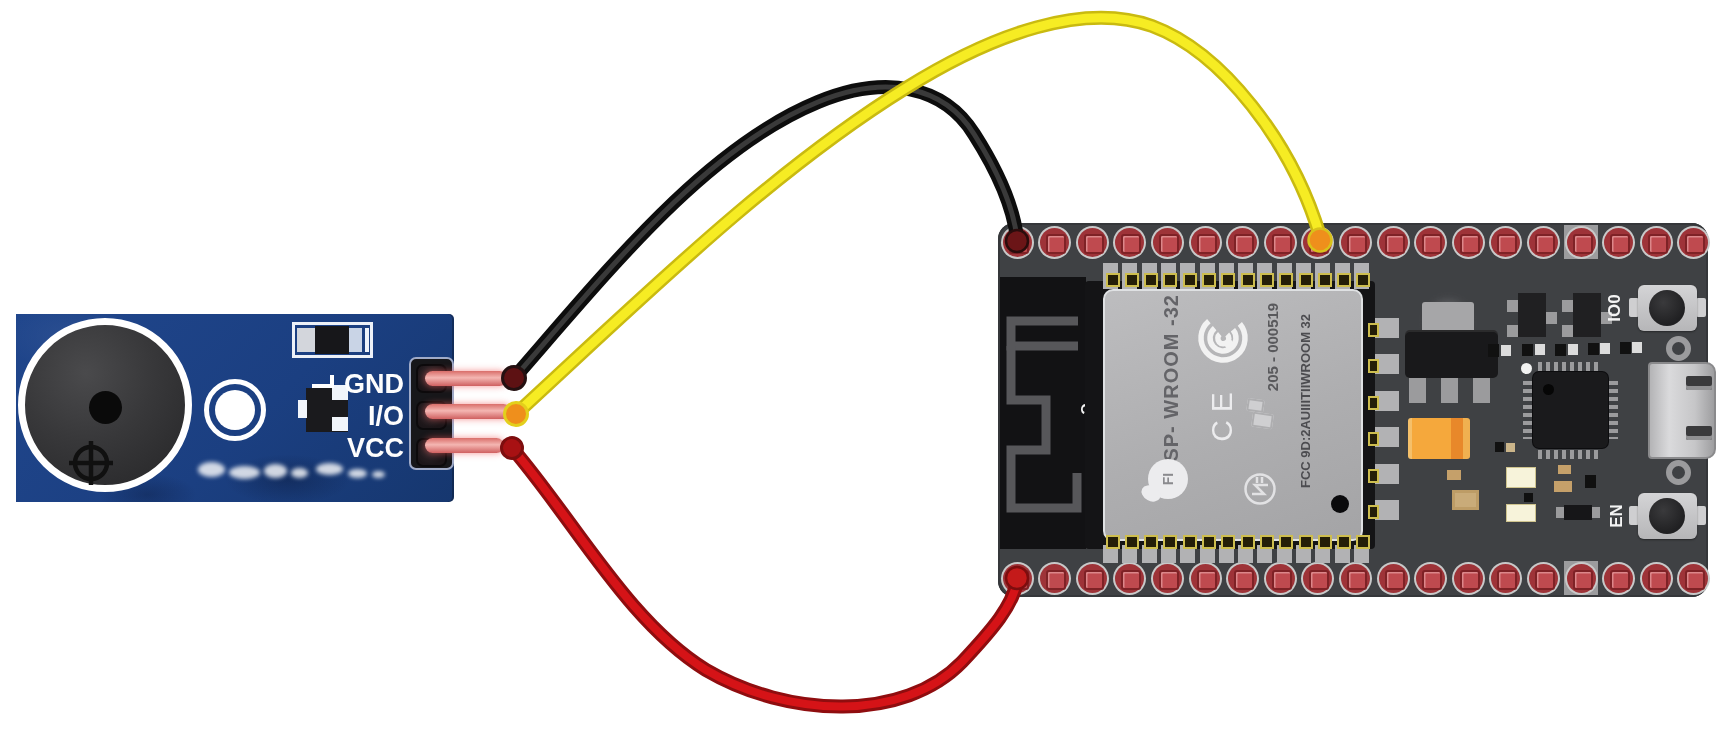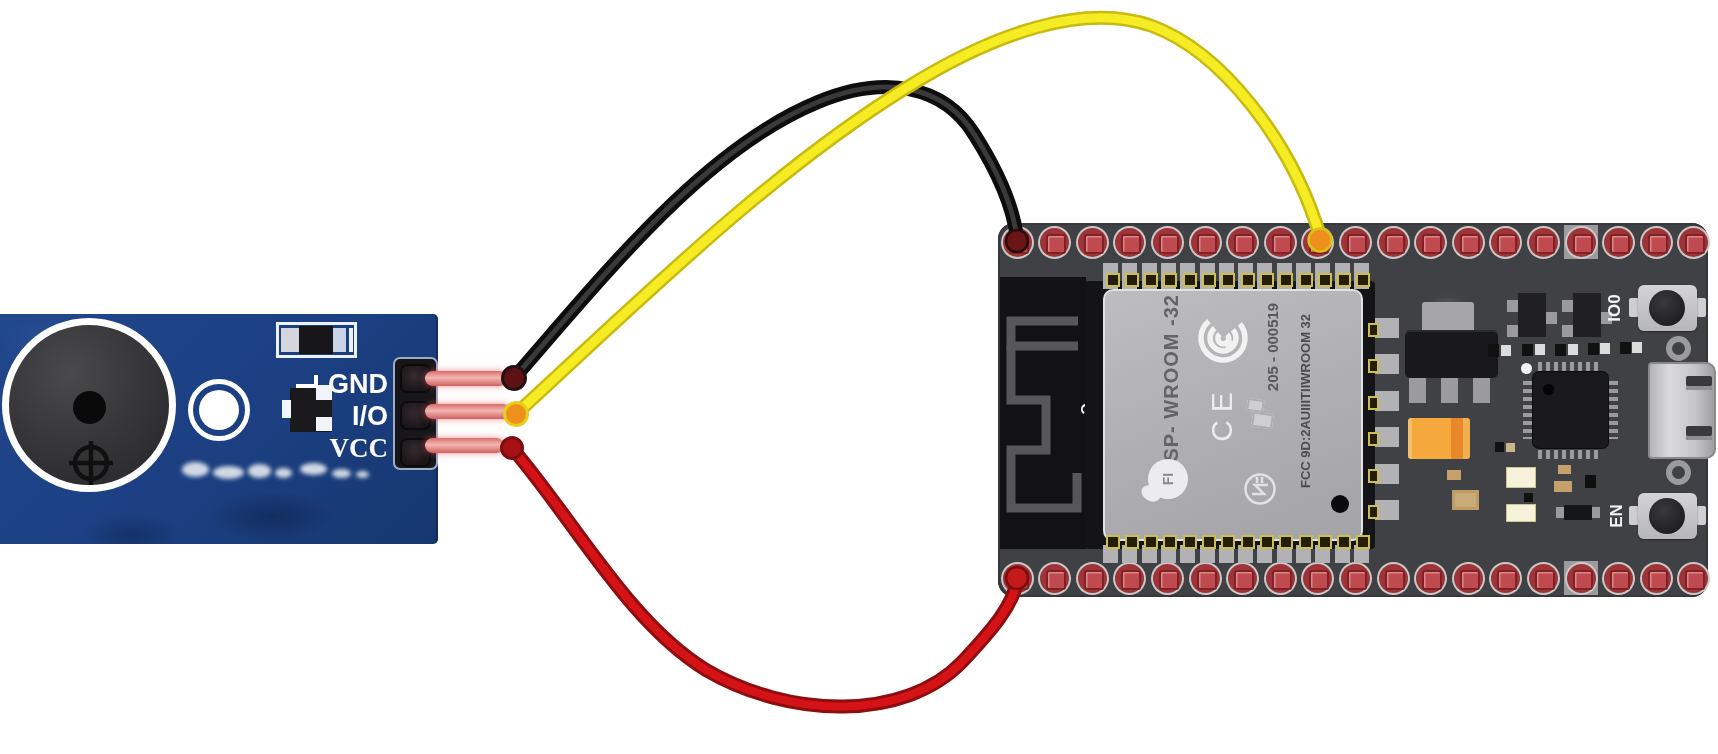--- a/index.html
+++ b/index.html
@@ -1,20 +1,20 @@
 <!DOCTYPE html>
 <html><head>
 <meta charset="utf-8">
 <style>
   html,body{margin:0;padding:0;background:#fff;}
   *{box-sizing:border-box;}
   #stage{position:relative;width:1718px;height:754px;background:#ffffff;overflow:hidden;
          font-family:"Liberation Sans",sans-serif;}
   
-  #buzzer{position:absolute;left:0;top:314px;width:438px;height:230px;
+  #buzzer{position:absolute;left:16px;top:314px;width:438px;height:188px;
           background:linear-gradient(135deg,#20468c 0%,#1b3f81 55%,#16376f 100%);
           border-radius:0 5px 5px 0;box-shadow:inset -2px 0 0 rgba(0,0,0,.25);}
   .mottle{position:absolute;inset:0;pointer-events:none;background:
       radial-gradient(90px 36px at 62% 88%, rgba(8,18,46,.35), transparent 70%),
       radial-gradient(70px 30px at 30% 96%, rgba(8,18,46,.30), transparent 70%),
       radial-gradient(90px 50px at 12% 12%, rgba(255,255,255,.05), transparent 70%);}
   #buzzer-disc{position:absolute;left:2px;top:4px;width:174px;height:174px;border-radius:50%;
       border:7px solid #ffffff;
       background:radial-gradient(circle at 38% 30%,#4a4a4c 0%,#38383a 45%,#2c2c2e 80%);}
   #buzzer-hole{position:absolute;left:73px;top:77px;width:33px;height:33px;border-radius:50%;background:#0a0a0a;}
@@ -122,21 +122,21 @@
       <div class="p4"></div>
     </div>
     <div id="transistor"></div>
     <div class="tpad" style="left:316px;top:71px;width:16px;height:15px;"></div>
     <div class="tpad" style="left:316px;top:103px;width:16px;height:14px;"></div>
     <div class="tpad" style="left:282px;top:86px;width:9px;height:18px;"></div>
     <div id="gnd-tick1"></div>
     <div id="gnd-tick2"></div>
     <div class="pin-label" style="top:56px;">GND</div>
     <div class="pin-label" style="top:88px;">I/O</div>
-    <div class="pin-label" style="top:120px;font-family:Liberation Serif, serif;">VCC</div>
+    <div class="pin-label" style="top:120px;">VCC</div>
     <div id="header3">
       <div class="hole" style="top:5px;"></div>
       <div class="hole" style="top:42px;"></div>
       <div class="hole" style="top:79px;"></div>
     </div>
     <div class="smudge" style="left:182px;top:148px;width:27px;height:15px;"></div>
     <div class="smudge" style="left:213px;top:152px;width:31px;height:13px;"></div>
     <div class="smudge" style="left:248px;top:150px;width:23px;height:14px;"></div>
     <div class="smudge" style="left:275px;top:154px;width:17px;height:10px;"></div>
     <div class="smudge" style="left:300px;top:149px;width:27px;height:12px;"></div>

